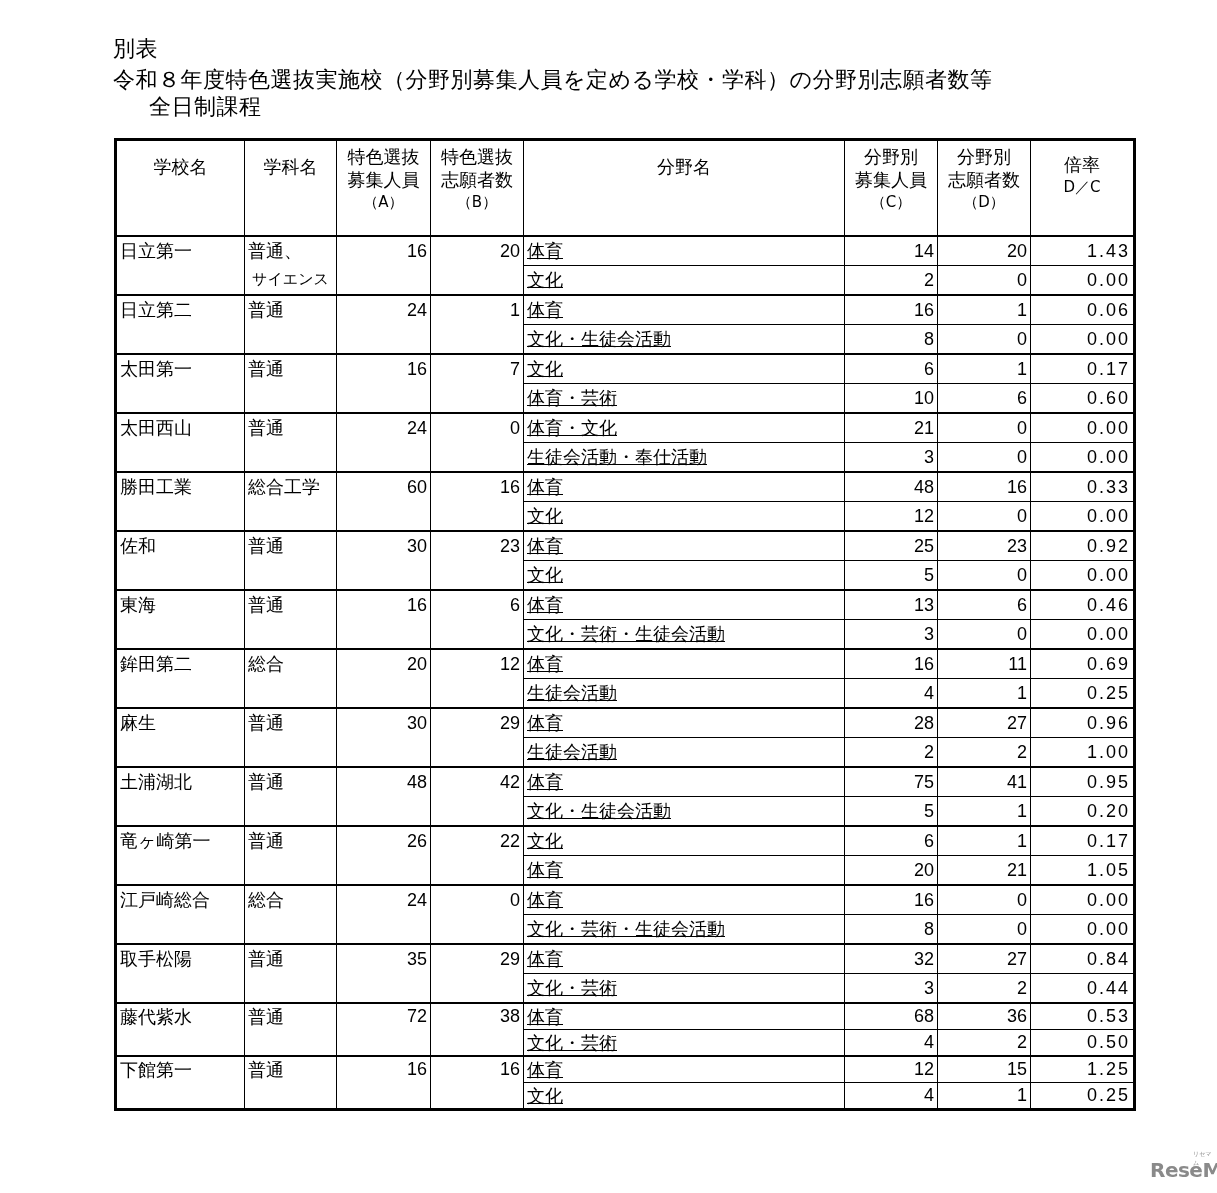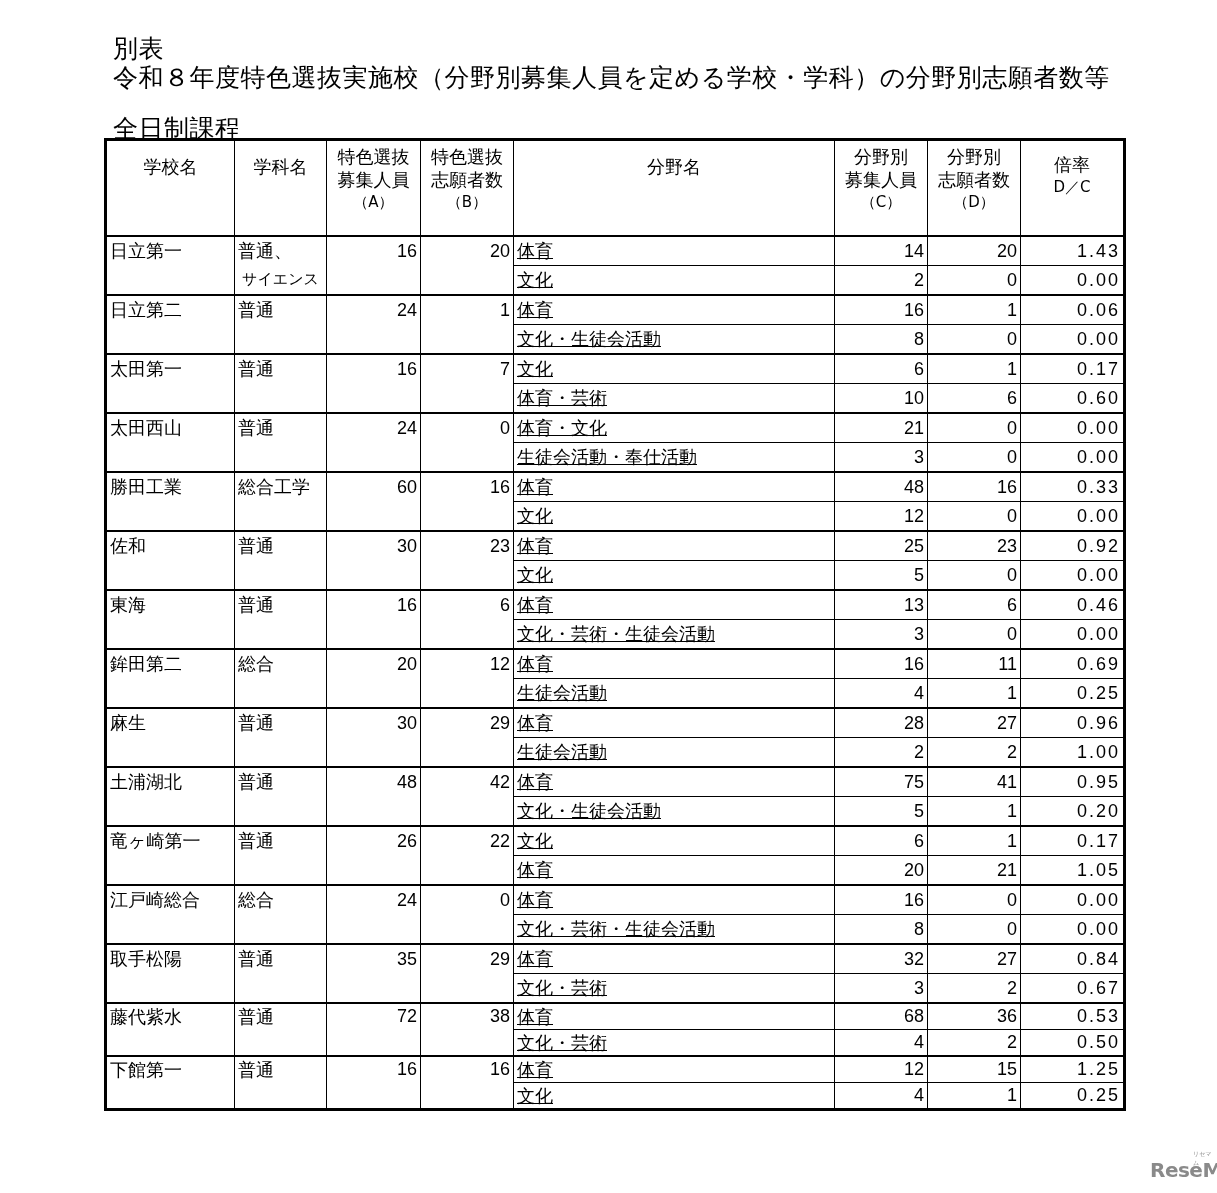--- a/index.html
+++ b/index.html
@@ -1,27 +1,27 @@
 <!DOCTYPE html>
 <html><head>
 <meta charset="utf-8">
 <style>
   html, body { margin: 0; padding: 0; background: #ffffff; }
   body {
     width: 1217px; height: 1193px; position: relative; overflow: hidden;
     font-family: "DejaVu Sans", "Liberation Sans", sans-serif;
     color: #000;
   }
-  .caption { position: absolute; left: 113px; font-size: 25px; line-height: 22px; white-space: nowrap; letter-spacing: 0.5px; }
+  .caption { position: absolute; left: 113px; font-size: 22px; line-height: 22px; white-space: nowrap; letter-spacing: 0.5px; }
   #cap-label { top: 38px; }
-  #cap-title { top: 69px; font-family: Liberation Mono, monospace; }
-  #cap-course { top: 118px; }
+  #cap-title { top: 69px; }
+  #cap-course { top: 96px; margin-left: 36px; }
 
   table.main {
-    position: absolute; left: 104px; top: 138px;
+    position: absolute; left: 114px; top: 138px;
     border-collapse: collapse;
     border: 3px solid #000;
     table-layout: fixed;
     font-size: 18px;
   }
   table.main td, table.main th {
     border: 1px solid #000;
     padding: 0 3px;
     overflow: hidden; white-space: nowrap;
     font-weight: normal;
@@ -306,21 +306,21 @@
         <td class="num" rowspan="2">29</td>
         <td class="field">体育</td>
         <td class="rnum">32</td>
         <td class="rnum">27</td>
         <td class="rnum ratio">0.84</td>
       </tr>
       <tr class="r">
         <td class="field">文化・芸術</td>
         <td class="rnum">3</td>
         <td class="rnum">2</td>
-        <td class="rnum ratio">0.67</td>
+        <td class="rnum ratio">0.44</td>
       </tr>
       <tr class="r grp-start short">
         <td class="school" rowspan="2">藤代紫水</td>
         <td class="dept" rowspan="2">普通</td>
         <td class="num" rowspan="2">72</td>
         <td class="num" rowspan="2">38</td>
         <td class="field">体育</td>
         <td class="rnum">68</td>
         <td class="rnum">36</td>
         <td class="rnum ratio">0.53</td>

